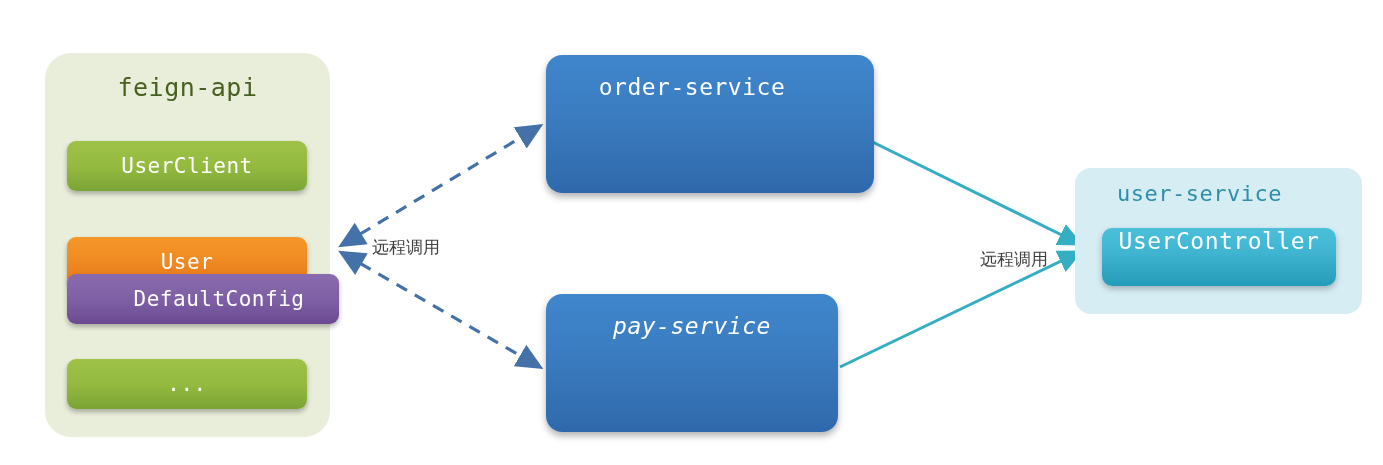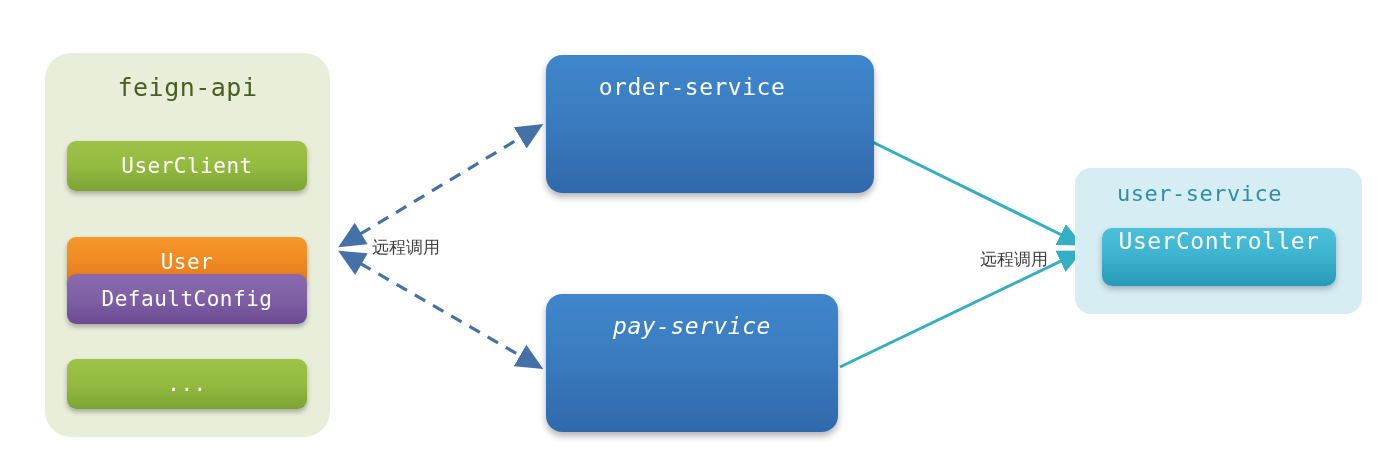--- a/index.html
+++ b/index.html
@@ -64,21 +64,21 @@
     margin-top: 12px;
   }
   .chip-orange {
     background: linear-gradient(180deg, #f5972a 0%, #ef8a22 50%, #e47216 100%);
   }
   .chip-purple {
     background: linear-gradient(180deg, #8a6bae 0%, #7f5fa5 50%, #6b4a92 100%);
   }
   .chip-1 { top: 76px; }
   .chip-2 { top: 149px; margin-top: 35px; }
-  .chip-3 { top: 221px; }
+  .chip-3 { top: 221px; padding-left: 32px; }
   .chip-4 { top: 294px; }
 
   
   .svc {
     position: absolute;
     width: 292px;
     height: 138px;
     border-radius: 16px;
     background: linear-gradient(180deg, #3f86cc 0%, #3b7dc1 40%, #2f69ab 100%);
     box-shadow: 0 4px 7px rgba(0,0,0,0.30);

